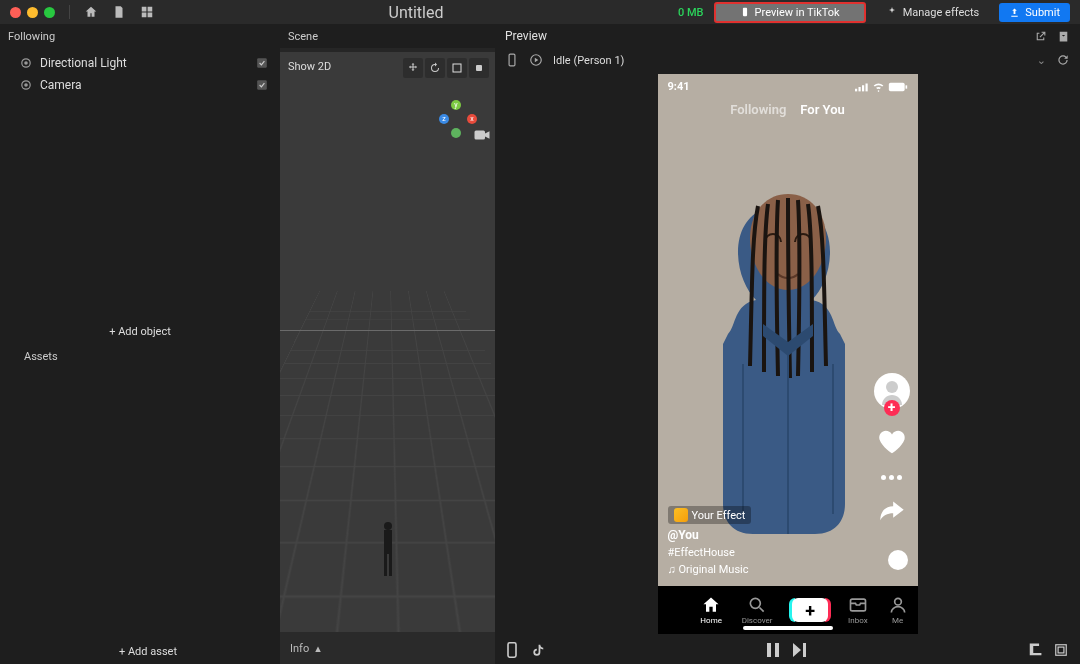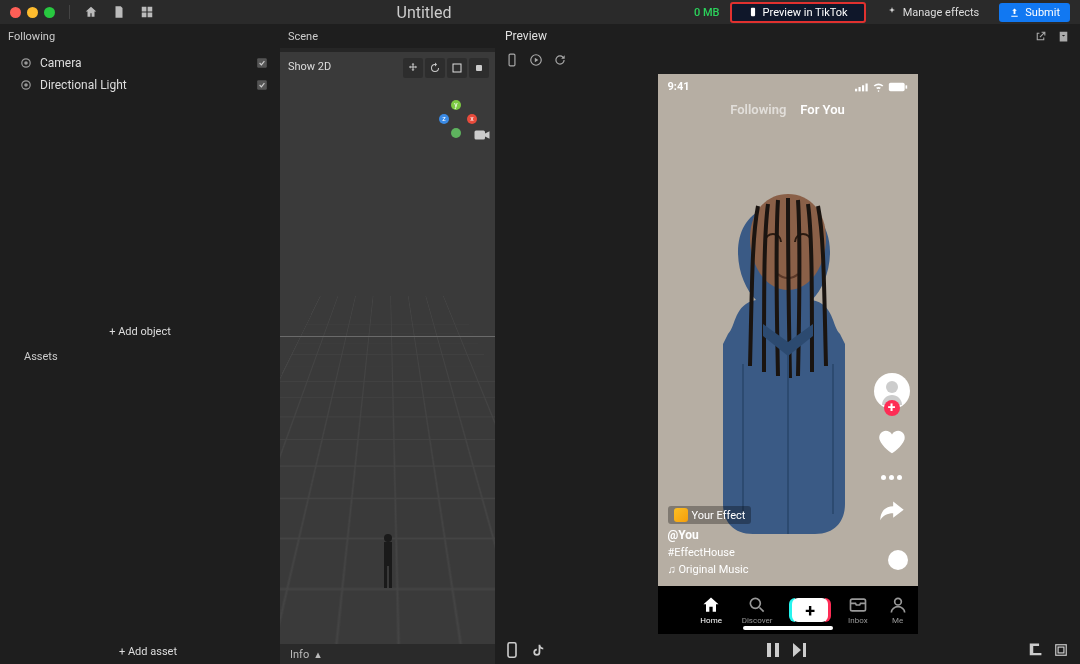--- a/index.html
+++ b/index.html
@@ -8,21 +8,21 @@
 
 .topbar { height:24px; background:#2a2a2a; display:flex; align-items:center; padding:0 10px; }
 .traffic { display:flex; gap:6px; margin-right:14px; }
 .traffic span { width:11px; height:11px; border-radius:50%; display:block; }
 .tb-icons { display:flex; gap:14px; align-items:center; border-left:1px solid #444; padding-left:14px; }
 .tb-icons svg { width:14px; height:14px; fill:#bbb; }
 .title { flex:1; text-align:center; color:#ccc; font-size:16px; }
 .tb-right { display:flex; align-items:center; gap:10px; }
 .size { color:#2bd35b; font-size:11px; font-weight:500; }
 .btn { padding:3px 10px; border-radius:3px; font-size:11px; display:flex; align-items:center; gap:5px; cursor:pointer; }
-.btn-preview { background:#0f172a; border:2px solid #e0312f; color:#fff; padding:2px 16px; }
+.btn-preview { background:#737373; border:2px solid #e0312f; color:#fff; padding:2px 24px; }
 .btn-mgr { color:#ddd; }
 .btn-submit { background:#1178f2; color:#fff; }
 
 
 .main { display:flex; height:640px; }
 .left { width:280px; display:flex; flex-direction:column; }
 .panel-hdr { height:24px; padding:0 8px; display:flex; align-items:center; color:#ccc; font-size:11px; background:#1e1e1e; }
 .hierarchy { flex:0 0 320px; display:flex; flex-direction:column; }
 .hlist { flex:1; padding-top:4px; }
 .hrow { height:22px; display:flex; align-items:center; padding-left:20px; gap:8px; color:#ddd; cursor:pointer; }
@@ -44,21 +44,21 @@
 .axx { background:#e84b3c; top:6px; right:-6px; }
 .axz { background:#3a8ae5; top:6px; left:-2px; }
 .axg { background:#5eb35e; top:20px; left:10px; }
 .cam-icon { position:absolute; right:4px; top:76px; z-index:5; }
 .grid { position:absolute; inset:0; background:
   linear-gradient(#555 1px, transparent 1px) 0 0/100% 28px,
   linear-gradient(90deg, #555 1px, transparent 1px) 0 0/28px 100%;
   opacity:.35; transform:perspective(350px) rotateX(58deg) translateY(80px); transform-origin:center 55%; }
 .floor-line { position:absolute; left:0; right:0; top:48%; height:1px; background:#6a6a6a; }
 .figure { position:absolute; left:50%; bottom:52px; transform:translateX(-50%); }
-.info-bar { height:20px; background:#2a2a2a; color:#bbb; font-size:11px; padding:0 10px; display:flex; align-items:center; gap:6px; cursor:pointer; }
+.info-bar { height:32px; background:#2a2a2a; color:#bbb; font-size:11px; padding:0 10px; display:flex; align-items:center; gap:6px; cursor:pointer; }
 
 .preview { flex:1; display:flex; flex-direction:column; background:#1e1e1e; }
 .preview-hdr { height:24px; display:flex; align-items:center; padding:0 10px; gap:10px; }
 .preview-hdr .spacer { flex:1; }
 .preview-hdr svg { width:13px; height:13px; fill:#aaa; cursor:pointer; }
 .preview-sub { height:24px; display:flex; align-items:center; padding:0 10px; gap:10px; color:#ddd; font-size:11px; }
 .preview-sub svg { width:14px; height:14px; fill:#aaa; cursor:pointer; }
 .idle { flex:1; display:flex; align-items:center; gap:4px; cursor:pointer; }
 .phone-wrap { flex:1; display:flex; justify-content:center; align-items:flex-start; padding-top:2px; }
 
@@ -143,32 +143,32 @@
 
   <div class="left">
     <div class="hierarchy">
       <div class="panel-hdr">Following</div>
       <div class="hlist">
         <div class="hrow">
           <svg viewBox="0 0 20 20">
               <circle cx="10" cy="10" r="7" fill="none" stroke="#999" stroke-width="2"></circle>
               <circle cx="10" cy="10" r="3"></circle>
             </svg>
-          <span>Camera</span>
+          <span>Directional Light</span>
           <svg class="chk" viewBox="0 0 20 20">
               <rect x="2" y="2" width="16" height="16" rx="2" fill="#555"></rect>
               <path d="M6 10l3 3 5-6" stroke="#ccc" stroke-width="2" fill="none"></path>
             </svg>
         </div>
         <div class="hrow">
           <svg viewBox="0 0 20 20">
               <circle cx="10" cy="10" r="7" fill="none" stroke="#999" stroke-width="2"></circle>
               <circle cx="10" cy="10" r="3"></circle>
             </svg>
-          <span>Directional Light</span>
+          <span>Camera</span>
           <svg class="chk" viewBox="0 0 20 20">
               <rect x="2" y="2" width="16" height="16" rx="2" fill="#555"></rect>
               <path d="M6 10l3 3 5-6" stroke="#ccc" stroke-width="2" fill="none"></path>
             </svg>
         </div>
       </div>
       <div class="add-btn">+ <span>Add object</span></div>
     </div>
     <div class="assets">
       <div class="panel-hdr">Assets</div>
@@ -240,20 +240,24 @@
         </svg>
     </div>
     <div class="preview-sub">
       <svg viewBox="0 0 24 24">
           <rect x="7" y="2" width="10" height="20" rx="2" fill="none" stroke="#aaa" stroke-width="2"></rect>
         </svg>
       <svg viewBox="0 0 24 24">
           <circle cx="12" cy="12" r="9" fill="none" stroke="#aaa" stroke-width="2"></circle>
           <path d="M10 8l6 4-6 4z" fill="#aaa"></path>
         </svg>
+      <div class="idle">
+        <span>Idle (Person 1)</span>
+        <span style="margin-left:auto;color:#888">⌄</span>
+      </div>
       <svg viewBox="0 0 24 24">
           <path d="M12 4a8 8 0 108 8h-2a6 6 0 11-1.8-4.2L14 10h6V4l-2.3 2.3A8 8 0 0012 4z" fill="#aaa"></path>
         </svg>
     </div>
 
     <div class="phone-wrap">
       <div class="phone">
         <div class="status">
           <span>9:41</span>
           <div class="status-icons">

